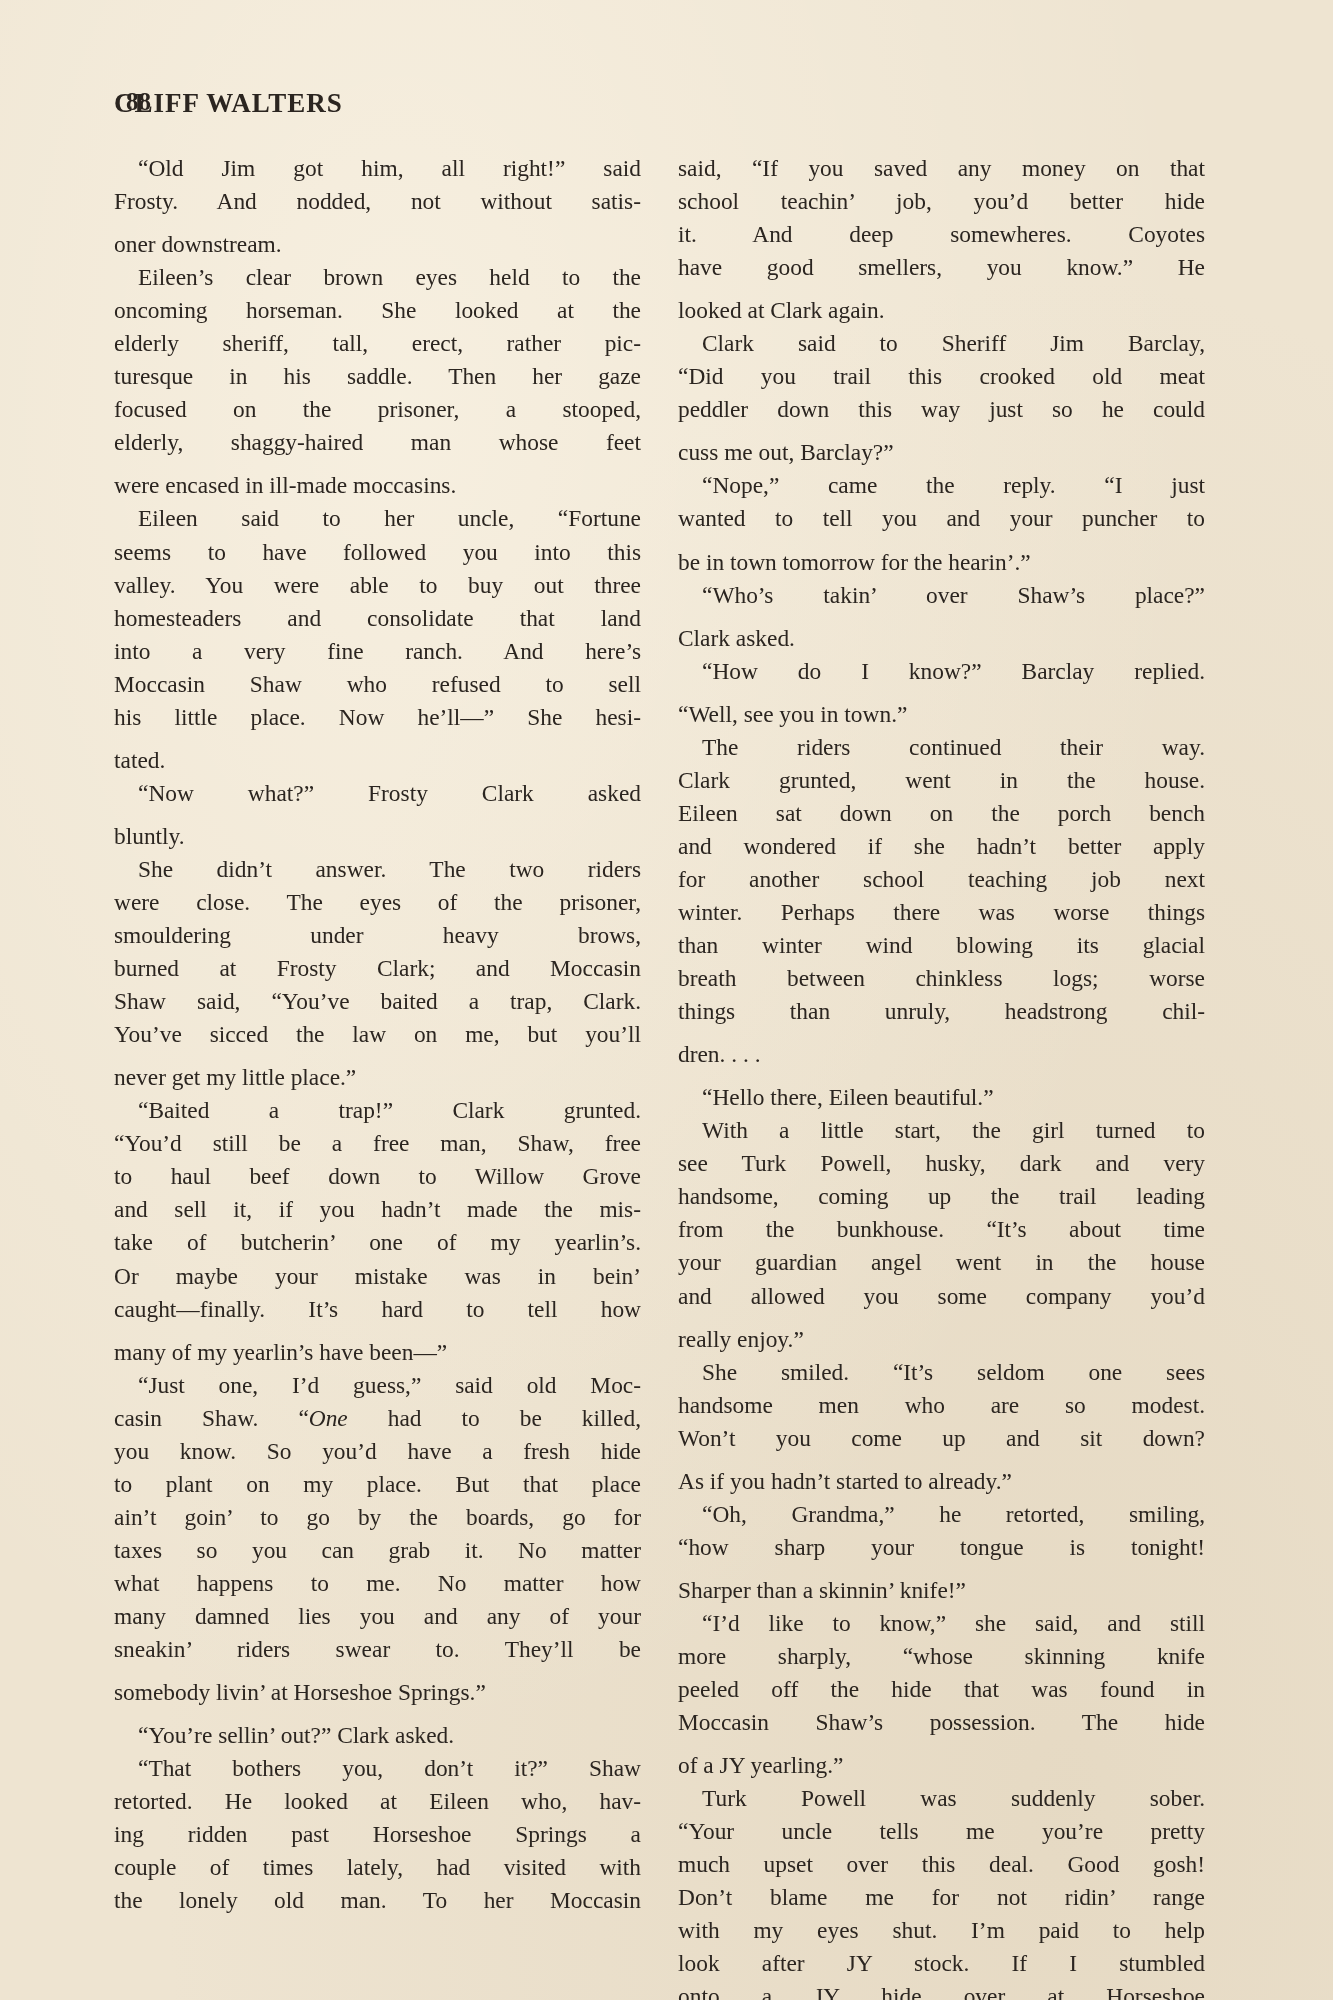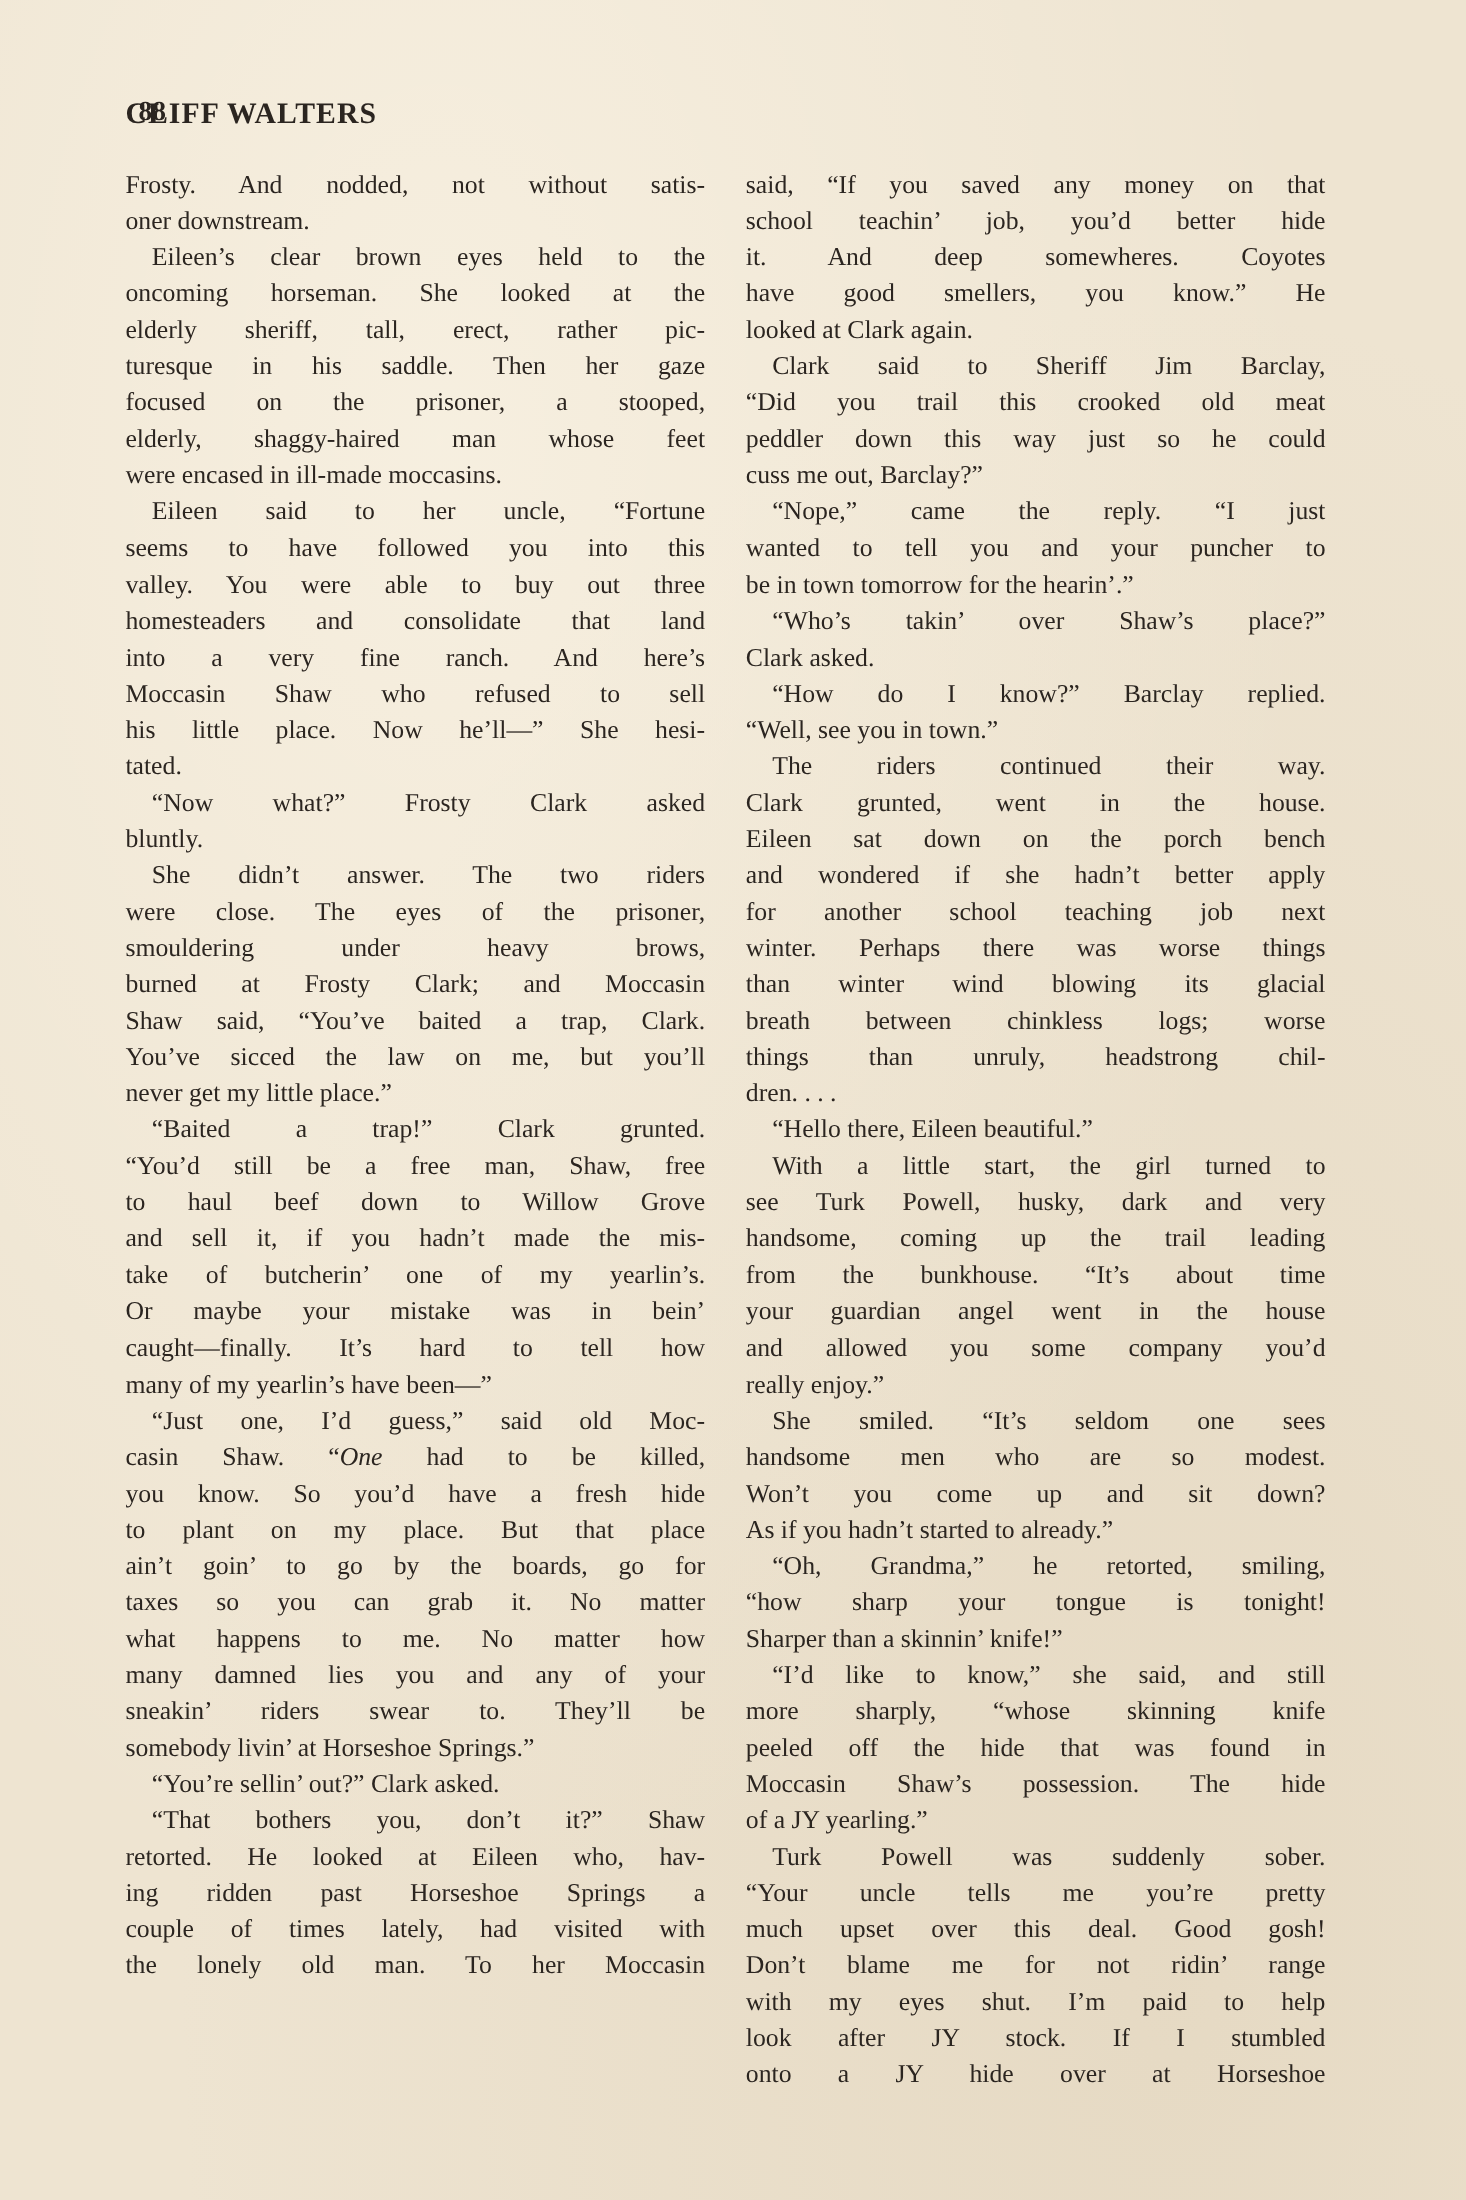--- a/index.html
+++ b/index.html
@@ -20,33 +20,34 @@
   .running-head { position:absolute; left:0; right:0; top:0; text-align:left; font-size:27px; font-weight:bold; letter-spacing:1px; }
   .column {
     position:absolute; top:152px; width:527px;
     font-size:23.4px; line-height:33.05px;
     text-align:justify;
     font-family:"Liberation Serif","DejaVu Serif",serif;
   }
   .col-left { left:114px; }
   .col-right { left:678px; }
   .line { display:block; height:33.05px; white-space:nowrap; text-align:justify; text-align-last:justify; overflow:hidden; }
-  .line.last { text-align-last:left; }
+  .line.last { text-align-last:left;margin-top:10px; }
   .line.indent { padding-left:24px; }
   em { font-style:italic; }
 </style>
 </head>
 <body>
 
 <div class="header">
   <span class="page-number">88</span>
   <span class="running-head">CLIFF WALTERS</span>
 </div>
 
 <div class="column col-left" id="col-left">
+    <span class="line indent">“Old Jim got him, all right!” said</span>
     <span class="line">Frosty. And nodded, not without satis-</span>
     <span class="line last">oner downstream.</span>
     <span class="line indent">Eileen’s clear brown eyes held to the</span>
     <span class="line">oncoming horseman. She looked at the</span>
     <span class="line">elderly sheriff, tall, erect, rather pic-</span>
     <span class="line">turesque in his saddle. Then her gaze</span>
     <span class="line">focused on the prisoner, a stooped,</span>
     <span class="line">elderly, shaggy-haired man whose feet</span>
     <span class="line last">were encased in ill-made moccasins.</span>
     <span class="line indent">Eileen said to her uncle, “Fortune</span>

